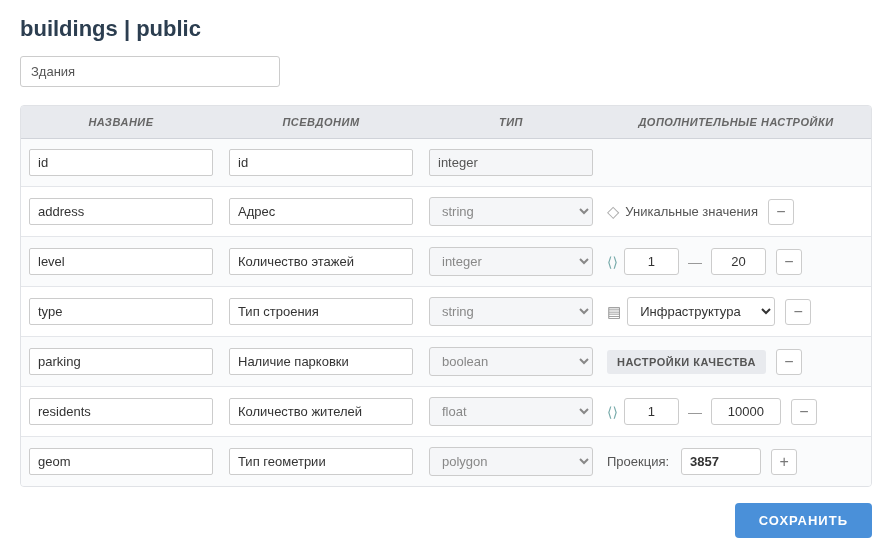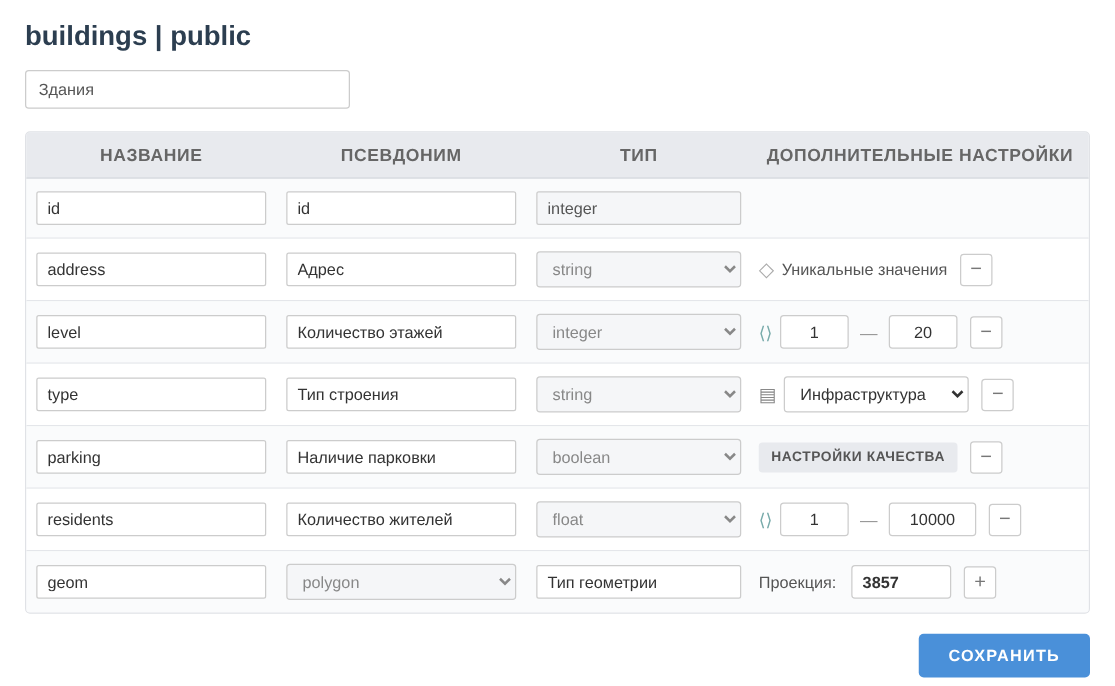--- a/index.html
+++ b/index.html
@@ -39,25 +39,26 @@
     }
     .table-header {
       display: grid;
       grid-template-columns: 200px 200px 180px 1fr;
       background: #e8eaee;
       padding: 10px 0;
       border-bottom: 1px solid #d0d3d9;
     }
     .table-header .col-head {
       text-align: center;
-      font-size: 14px;
+      font-size: 11px;
       font-weight: bold;
       color: #666;
       letter-spacing: 0.5px;
       text-transform: uppercase;
+      font-style: italic;
     }
     .table-row {
       display: grid;
       grid-template-columns: 200px 200px 180px 1fr;
       border-bottom: 1px solid #e4e6ea;
       align-items: center;
       padding: 6px 0;
       background: #fff;
     }
     .table-row:nth-child(even) {
@@ -354,28 +355,28 @@
         <input type="text" class="range-input" value="10000" style="width: 70px;">
         <button class="btn-minus">−</button>
       </div>
     </div>
 
     <div class="table-row" style="border-bottom: none;">
       <div class="cell">
         <input type="text" value="geom" style="">
       </div>
       <div class="cell">
+        <input type="text" value="Тип геометрии" style="">
+      </div>
+      <div class="cell">
         <select>
           <option>polygon</option>
           <option>point</option>
           <option>line</option>
         </select>
-      </div>
-      <div class="cell">
-        <input type="text" value="Тип геометрии" style="">
       </div>
       <div class="cell-extra">
         <span class="projection-label">Проекция:</span>
         <input type="text" class="projection-value" value="3857" style="">
         <button class="btn-plus">+</button>
       </div>
     </div>
   </div>
 
   <div class="footer">

